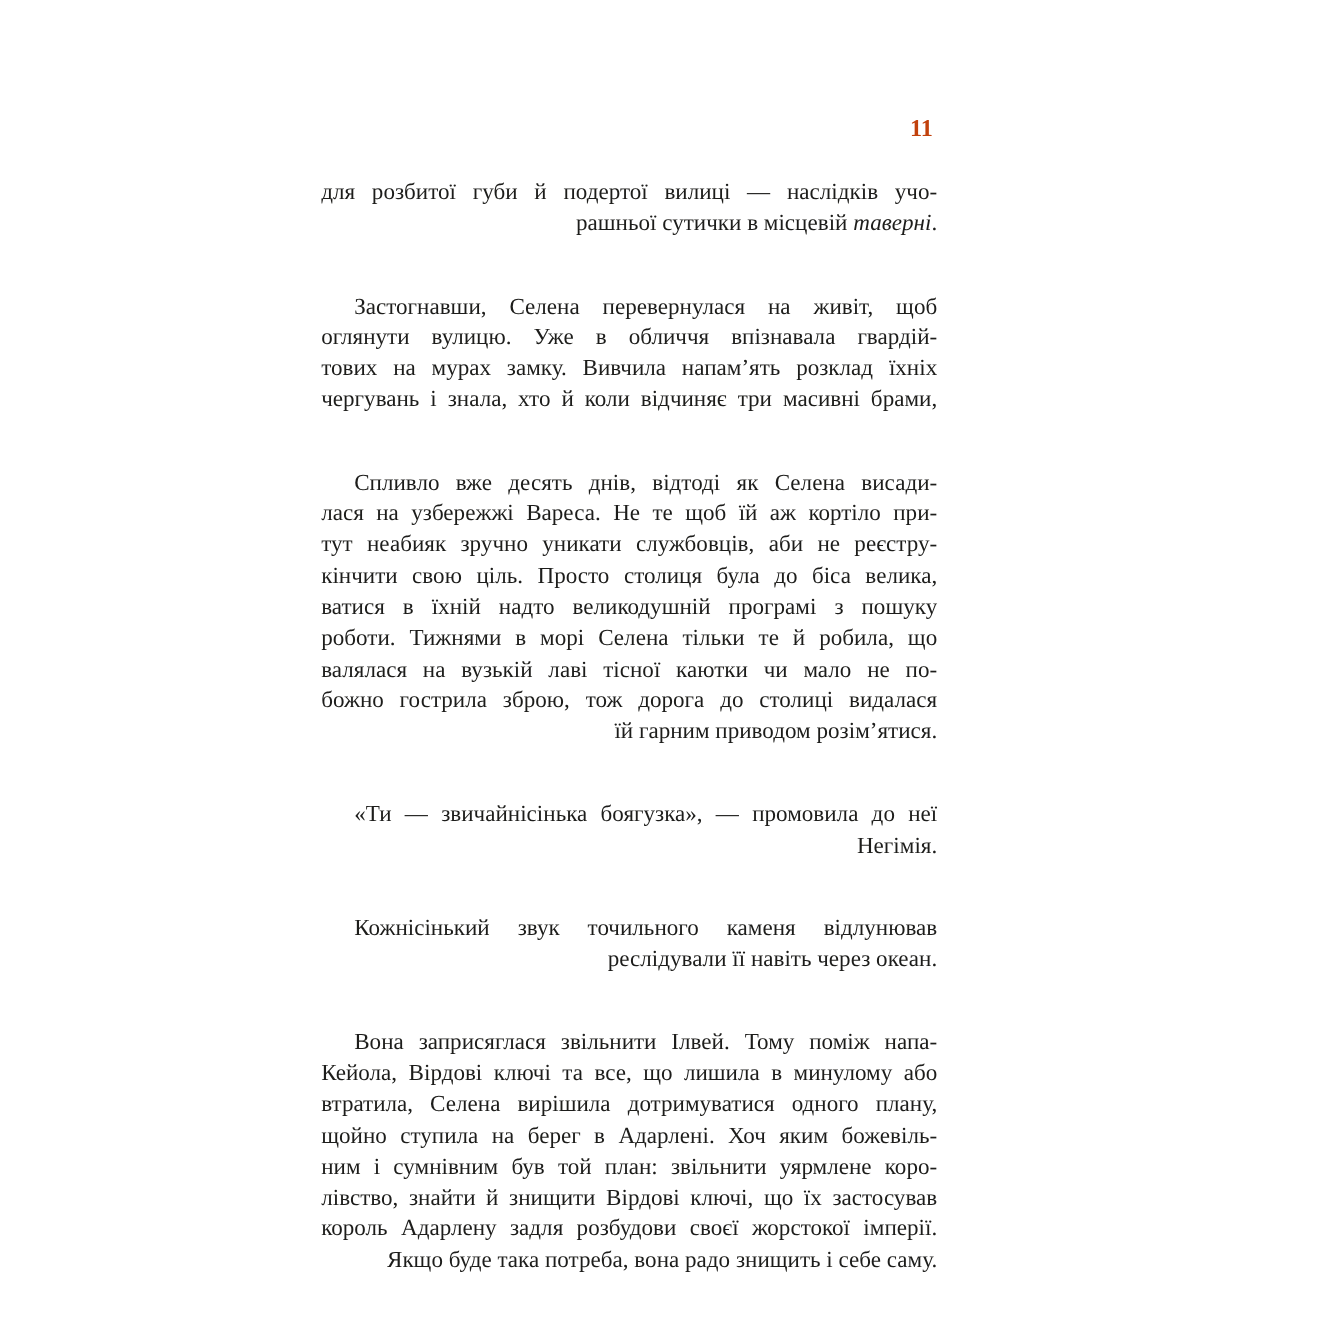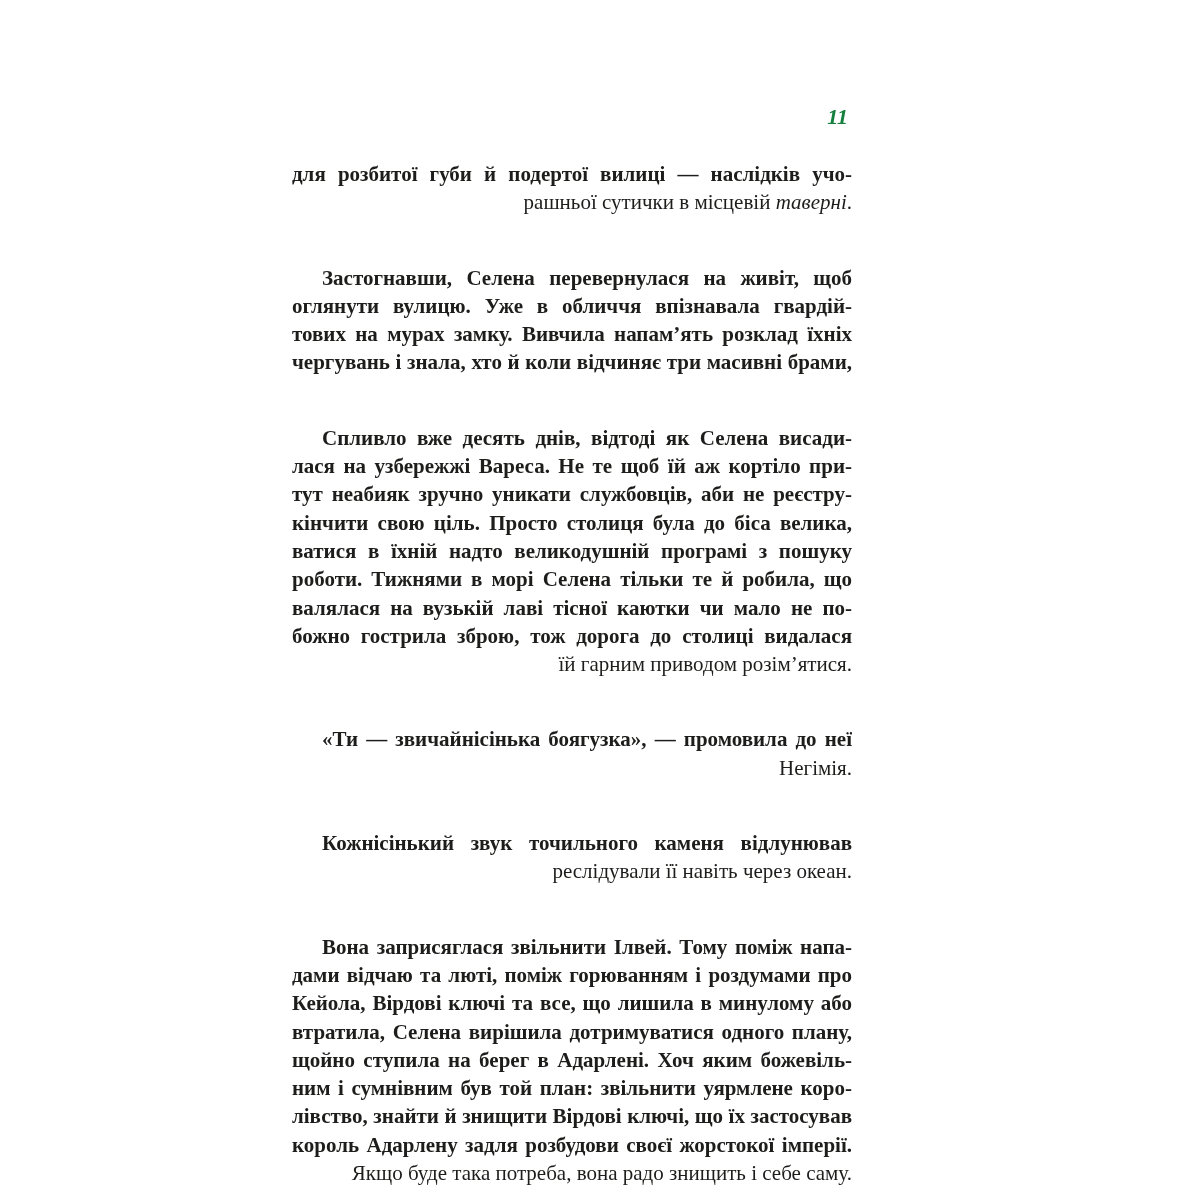--- a/index.html
+++ b/index.html
@@ -22,41 +22,39 @@
   }
   .page-number {
     position: absolute;
     top: 105px;
     left: 292px;
     width: 556px;
     text-align: right;
     font-size: 22px;
     line-height: 24px;
     font-weight: bold;
-    color: #15803d;
-    font-style: italic;
+    color: #c2410c;
   }
   .text-body {
     position: absolute;
     top: 160px;
     left: 292px;
     width: 560px;
   }
   .line {
     height: 28.3px;
     line-height: 28.3px;
     font-size: 21px;
     overflow: hidden;
     text-align: right;
     white-space: normal;
   }
   .line.j {
     text-align: justify;
     text-align-last: justify;
-    font-weight: bold;
   }
   .line.j::after {
     content: "";
     display: inline-block;
     width: 100%;
     height: 0;
   }
   .line.indent {
     text-indent: 30px;
     margin-top: 47px;
@@ -84,21 +82,20 @@
       <div class="line j"><span>ватися в їхній надто великодушній програмі з пошуку</span></div>
       <div class="line j"><span>роботи. Тижнями в морі Селена тільки те й робила, що</span></div>
       <div class="line j"><span>валялася на вузькій лаві тісної каютки чи мало не по-</span></div>
       <div class="line j"><span>божно гострила зброю, тож дорога до столиці видалася</span></div>
       <div class="line"><span>їй гарним приводом розім’ятися.</span></div>
       <div class="line j indent"><span>«Ти — звичайнісінька боягузка», — промовила до неї</span></div>
       <div class="line"><span>Негімія.</span></div>
       <div class="line j indent"><span>Кожнісінький звук точильного каменя відлунював</span></div>
       <div class="line"><span>реслідували її навіть через океан.</span></div>
       <div class="line j indent"><span>Вона заприсяглася звільнити Ілвей. Тому поміж напа-</span></div>
-      <div class="line j"><span>дами відчаю та люті, поміж горюванням і роздумами про</span></div>
       <div class="line j"><span>Кейола, Вірдові ключі та все, що лишила в минулому або</span></div>
       <div class="line j"><span>втратила, Селена вирішила дотримуватися одного плану,</span></div>
       <div class="line j"><span>щойно ступила на берег в Адарлені. Хоч яким божевіль-</span></div>
       <div class="line j"><span>ним і сумнівним був той план: звільнити уярмлене коро-</span></div>
       <div class="line j"><span>лівство, знайти й знищити Вірдові ключі, що їх застосував</span></div>
       <div class="line j"><span>король Адарлену задля розбудови своєї жорстокої імперії.</span></div>
       <div class="line"><span>Якщо буде така потреба, вона радо знищить і себе саму.</span></div>
     </div>
 </div>
 

